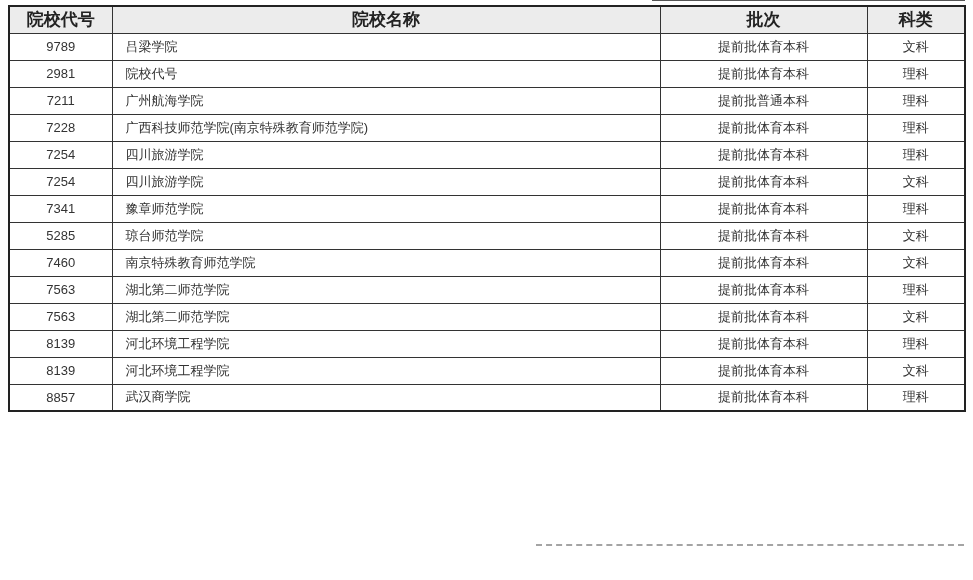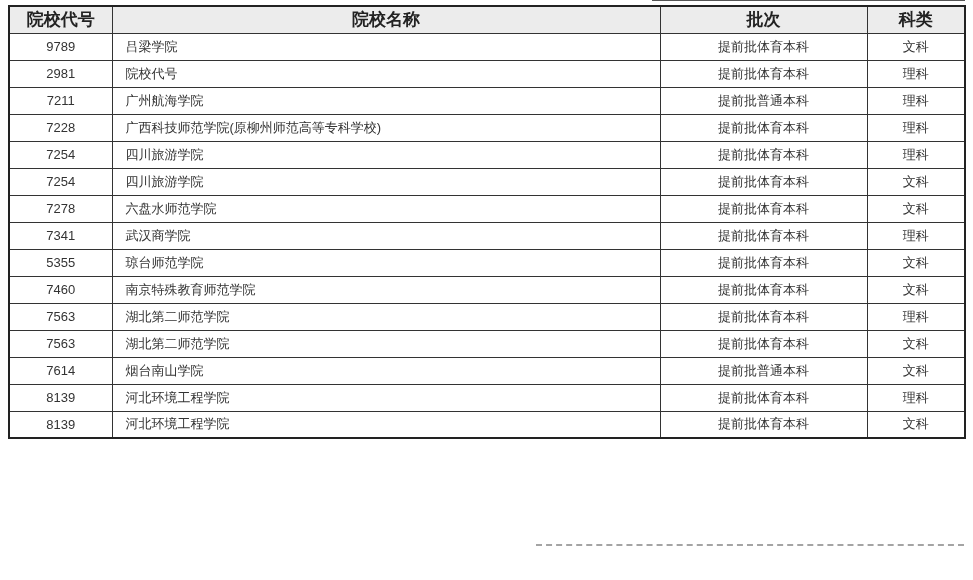--- a/index.html
+++ b/index.html
@@ -106,56 +106,50 @@
 
   <tr>
     <td>7211</td>
     <td class="name">广州航海学院</td>
     <td>提前批普通本科</td>
     <td>理科</td>
   </tr>
 
   <tr>
     <td>7228</td>
-    <td class="name">广西科技师范学院(原柳州师范高等专科学校)</td>
+    <td class="name">广西科技师范学院(南京特殊教育师范学院)</td>
     <td>提前批体育本科</td>
     <td>理科</td>
   </tr>
 
   <tr>
     <td>7254</td>
     <td class="name">四川旅游学院</td>
     <td>提前批体育本科</td>
     <td>理科</td>
   </tr>
 
   <tr>
     <td>7254</td>
     <td class="name">四川旅游学院</td>
     <td>提前批体育本科</td>
     <td>文科</td>
   </tr>
 
-  <tr>
-    <td>7278</td>
-    <td class="name">六盘水师范学院</td>
-    <td>提前批体育本科</td>
-    <td>文科</td>
-  </tr>
 
 
   <tr>
     <td>7341</td>
-    <td class="name">武汉商学院</td>
-    <td>提前批体育本科</td>
-    <td>理科</td>
-  </tr>
-
-  <tr>
-    <td>5355</td>
+    <td class="name">豫章师范学院</td>
+    <td>提前批体育本科</td>
+    <td>理科</td>
+  </tr>
+
+  <tr>
+    <td>5285</td>
     <td class="name">琼台师范学院</td>
     <td>提前批体育本科</td>
     <td>文科</td>
   </tr>
 
   <tr>
     <td>7460</td>
     <td class="name">南京特殊教育师范学院</td>
     <td>提前批体育本科</td>
     <td>文科</td>
@@ -168,40 +162,40 @@
     <td>理科</td>
   </tr>
 
   <tr>
     <td>7563</td>
     <td class="name">湖北第二师范学院</td>
     <td>提前批体育本科</td>
     <td>文科</td>
   </tr>
 
-  <tr>
-    <td>7614</td>
-    <td class="name">烟台南山学院</td>
-    <td>提前批普通本科</td>
-    <td>文科</td>
-  </tr>
 
 
   <tr>
     <td>8139</td>
     <td class="name">河北环境工程学院</td>
     <td>提前批体育本科</td>
     <td>理科</td>
   </tr>
 
   <tr>
     <td>8139</td>
     <td class="name">河北环境工程学院</td>
     <td>提前批体育本科</td>
     <td>文科</td>
   </tr>
 
+  <tr>
+    <td>8857</td>
+    <td class="name">武汉商学院</td>
+    <td>提前批体育本科</td>
+    <td>理科</td>
+  </tr>
 </tbody>
   </table>
 </div>
 
 <div class="watermark-smudge"></div>
 <div class="watermark-dashes"></div>
 
 </body></html>

